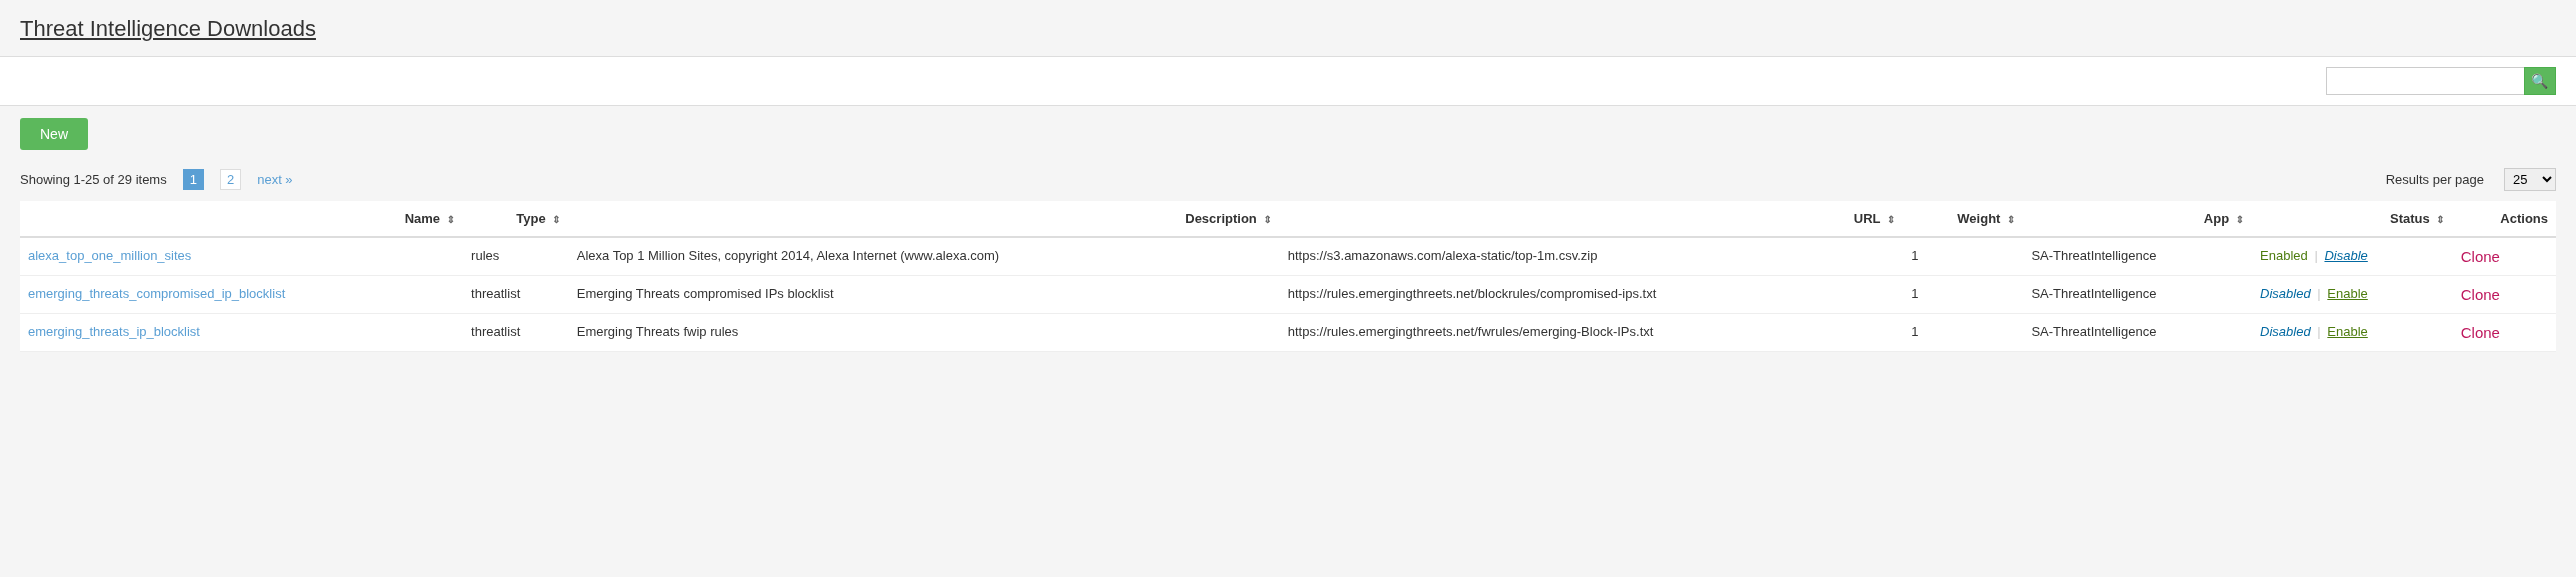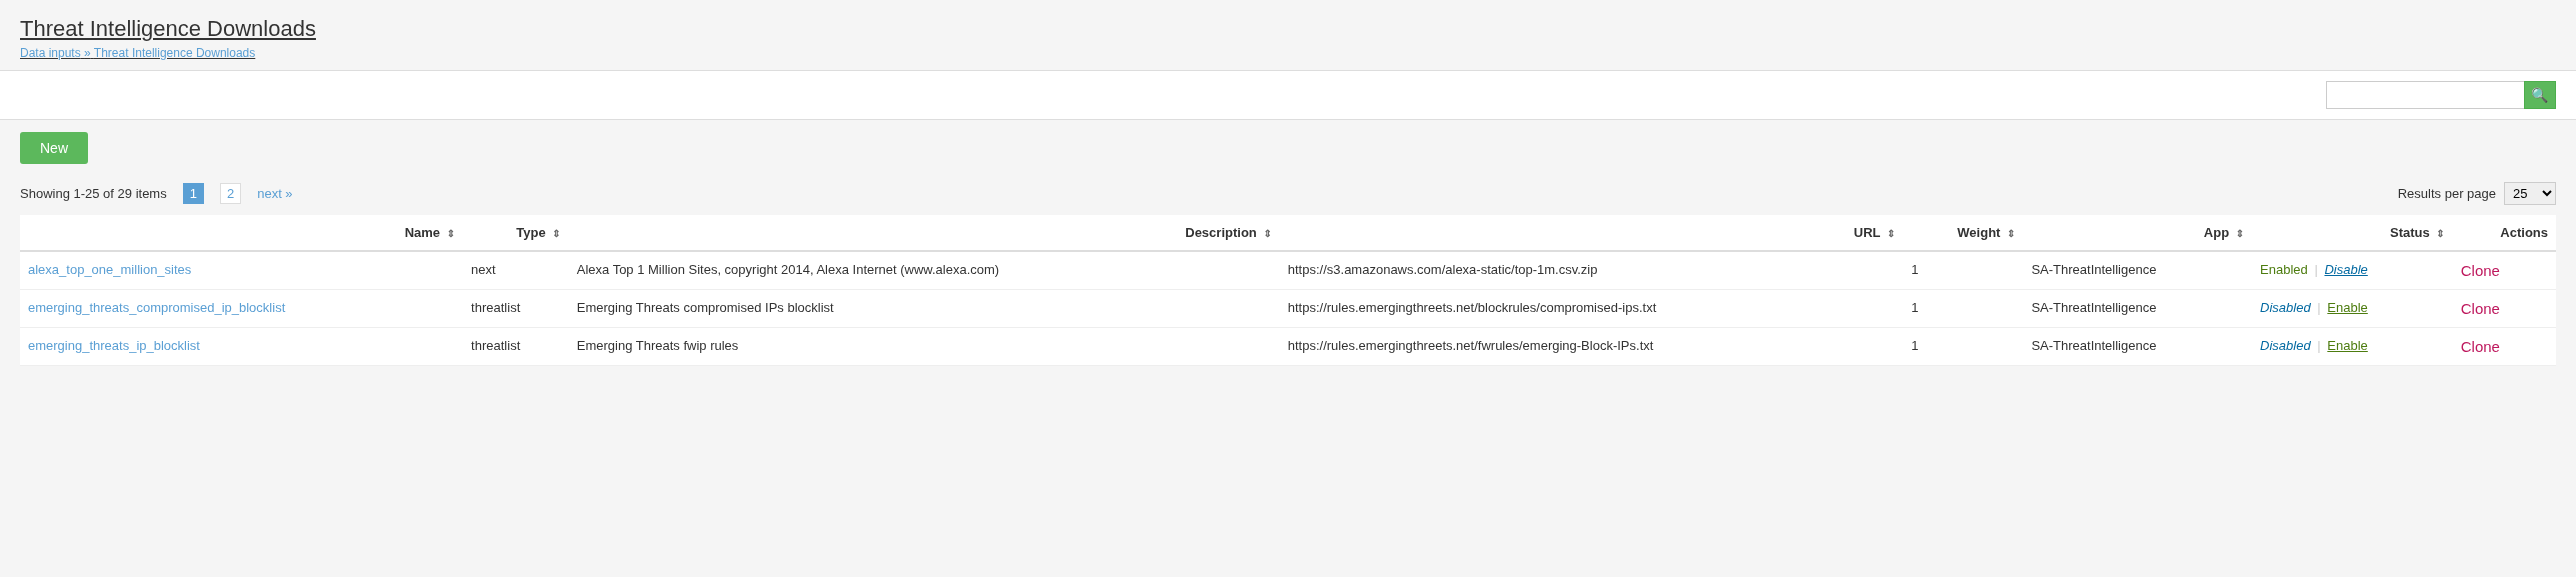--- a/index.html
+++ b/index.html
@@ -105,21 +105,21 @@
       border-color: #5a9fd4;
     }
     .next-link {
       color: #5a9fd4;
       text-decoration: none;
       font-size: 13px;
     }
     .pagination-right {
       display: flex;
       align-items: center;
-      gap: 8px;
+      gap: 20px;
       font-size: 13px;
     }
     .per-page-select {
       border: 1px solid #ccc;
       padding: 2px 4px;
       font-size: 13px;
     }
     .table-wrapper {
       padding: 0 20px 20px 20px;
     }
@@ -168,25 +168,20 @@
     }
     .status-enabled { color: #4d7c0f; }
     .status-disabled { color: #0369a1; font-style: italic; }
     .status-sep { color: #ccc; margin: 0 3px; }
   </style>
 </head>
 <body>
 
 <div class="header-section">
   <h1 class="page-title">Threat Intelligence Downloads</h1>
-  <div class="breadcrumb">
-    <a>Data inputs</a>
-    <span>»</span>
-    <span>Threat Intelligence Downloads</span>
-  </div>
 </div>
 
 <div class="toolbar-section">
   <div class="search-wrapper">
     <input class="search-input" type="text" placeholder="" style="">
     <button class="search-button">
       <span>🔍</span>
     </button>
   </div>
 </div>
@@ -224,21 +219,21 @@
         <th>App <span class="sort-icon">⇕</span></th>
         <th>Status <span class="sort-icon">⇕</span></th>
         <th>Actions</th>
       </tr>
     </thead>
     <tbody id="table-body">
     <tr>
       <td class="link-cell">
         <a href="#">alexa_top_one_million_sites</a>
       </td>
-      <td>next</td>
+      <td>rules</td>
       <td>Alexa Top 1 Million Sites, copyright 2014, Alexa Internet (www.alexa.com)</td>
       <td>https://s3.amazonaws.com/alexa-static/top-1m.csv.zip</td>
       <td>1</td>
       <td>SA-ThreatIntelligence</td>
       <td>
         <span class="status-enabled">Enabled</span>
         <span class="status-sep">|</span>
         <a class="status-disabled" href="#">Disable</a>
       </td>
       <td class="actions-cell">

